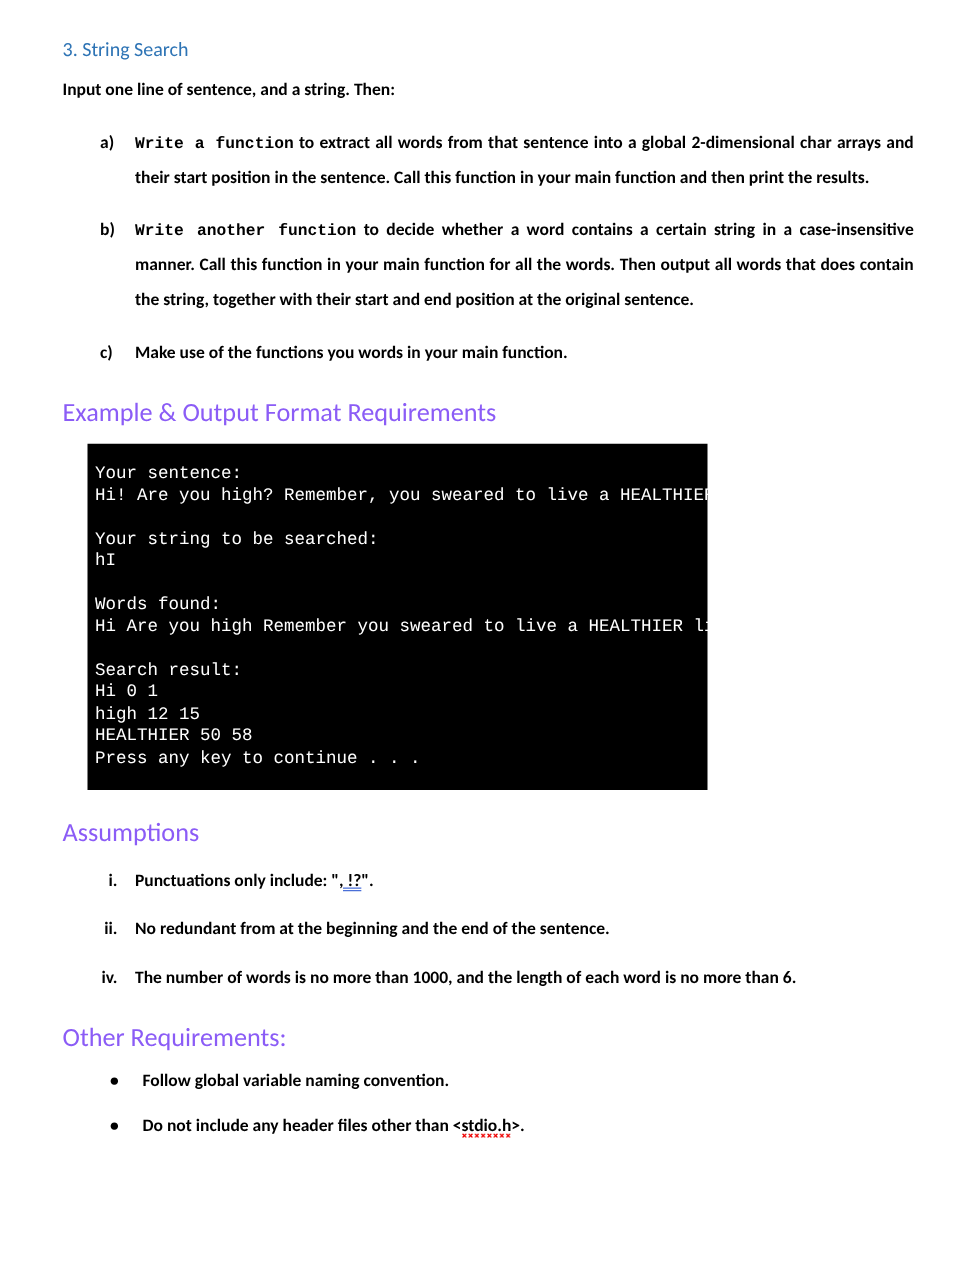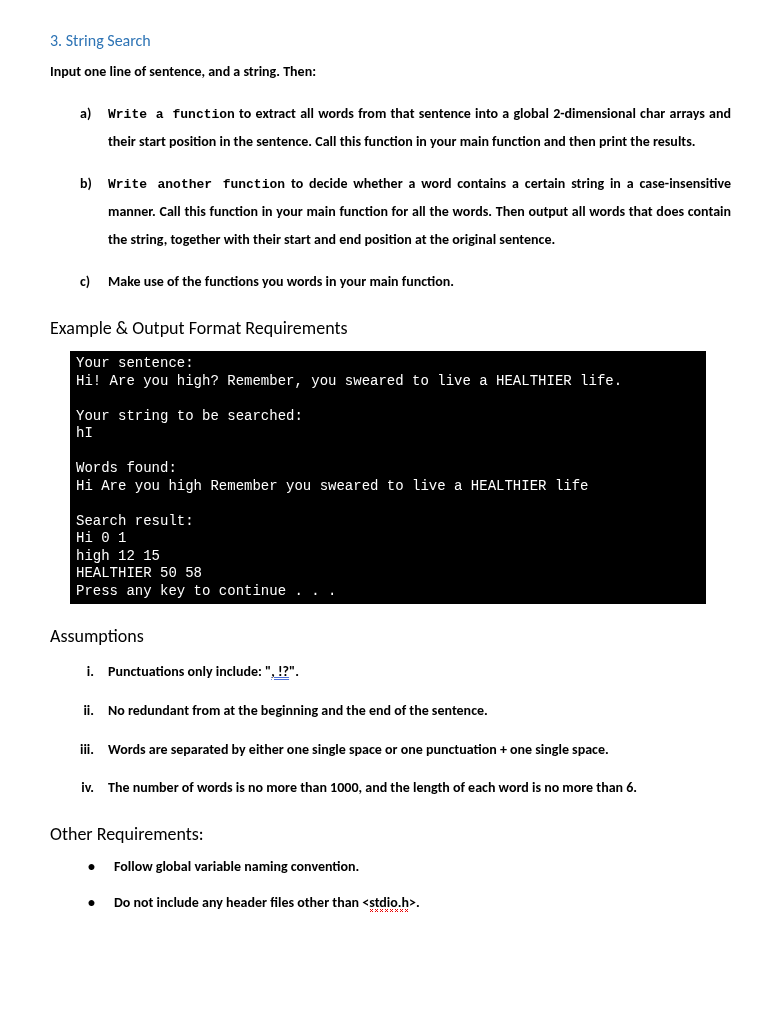--- a/index.html
+++ b/index.html
@@ -12,22 +12,22 @@
     font-size: 14px;
     line-height: 1.4;
   }
   h1.main-title {
     color: #2e74b5;
     font-size: 16px;
     font-weight: 400;
     margin-bottom: 10px;
   }
   h2.sub-title {
-    color: #000000;
-    font-size: 18px;
+    color: #8b5cf6;
+    font-size: 21px;
     font-weight: 400;
     margin-top: 20px;
     margin-bottom: 10px;
   }
   .intro {
     font-weight: 600;
     margin-bottom: 18px;
   }
   ol.lettered {
     list-style: none;
@@ -53,23 +53,23 @@
     font-family: Consolas, "Courier New", monospace;
     font-weight: 600;
     font-size: 13px;
   }
   .console {
     background: #000000;
     color: #ffffff;
     font-family: "Courier New", monospace;
     font-size: 14px;
     line-height: 1.25;
-    padding: 4px 6px;
+    padding: 16px 6px;
     margin: 4px 0 14px 20px;
-    width: 636px;
+    width: 496px;
     white-space: pre;
   }
   ol.roman {
     list-style: none;
     padding-left: 10px;
     margin-top: 8px;
   }
   ol.roman li {
     position: relative;
     padding-left: 48px;
@@ -161,24 +161,20 @@
 <ol class="roman">
   <li>
     <span class="marker">i.</span>
     <span>Punctuations only include: "</span><span class="squiggle-blue">, !?</span><span>".</span>
   </li>
   <li>
     <span class="marker">ii.</span>
     <span>No redundant from at the beginning and the end of the sentence.</span>
   </li>
   <li>
-    <span class="marker">iii.</span>
-    <span>Words are separated by either one single space or one punctuation + one single space.</span>
-  </li>
-  <li>
     <span class="marker">iv.</span>
     <span>The number of words is no more than 1000, and the length of each word is no more than 6.</span>
   </li>
 </ol>
 
 <h2 class="sub-title">Other Requirements:</h2>
 
 <ul class="bullets">
   <li>
     <span>Follow global variable naming convention.</span>

